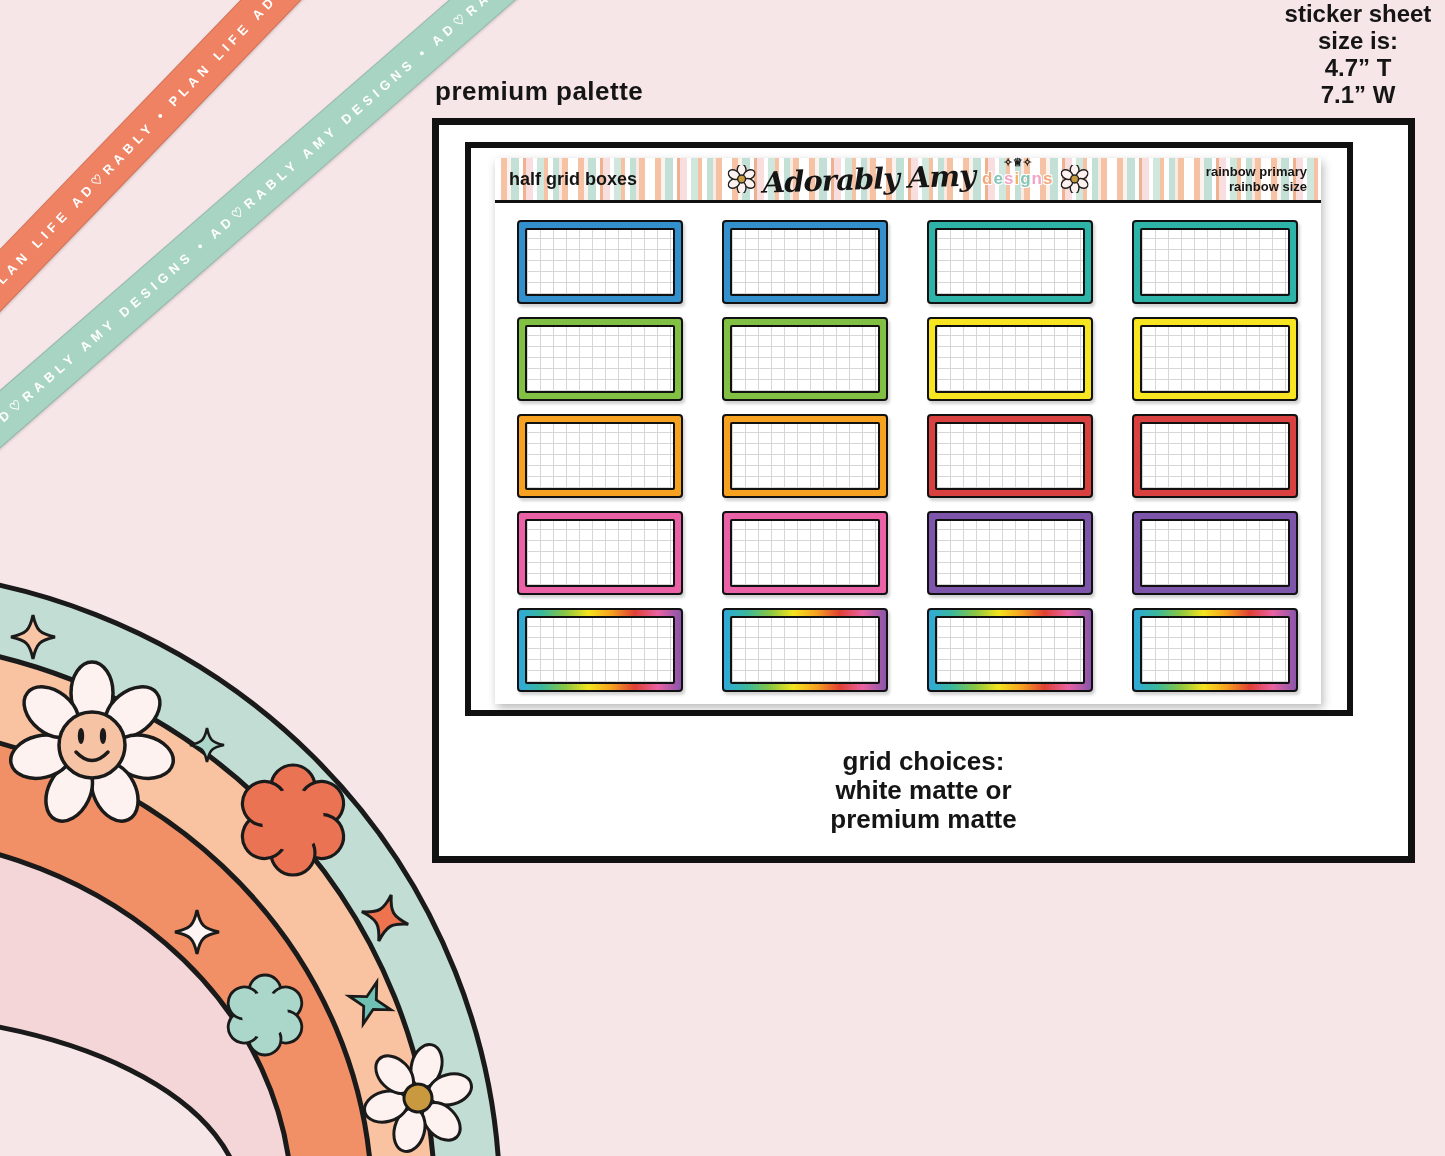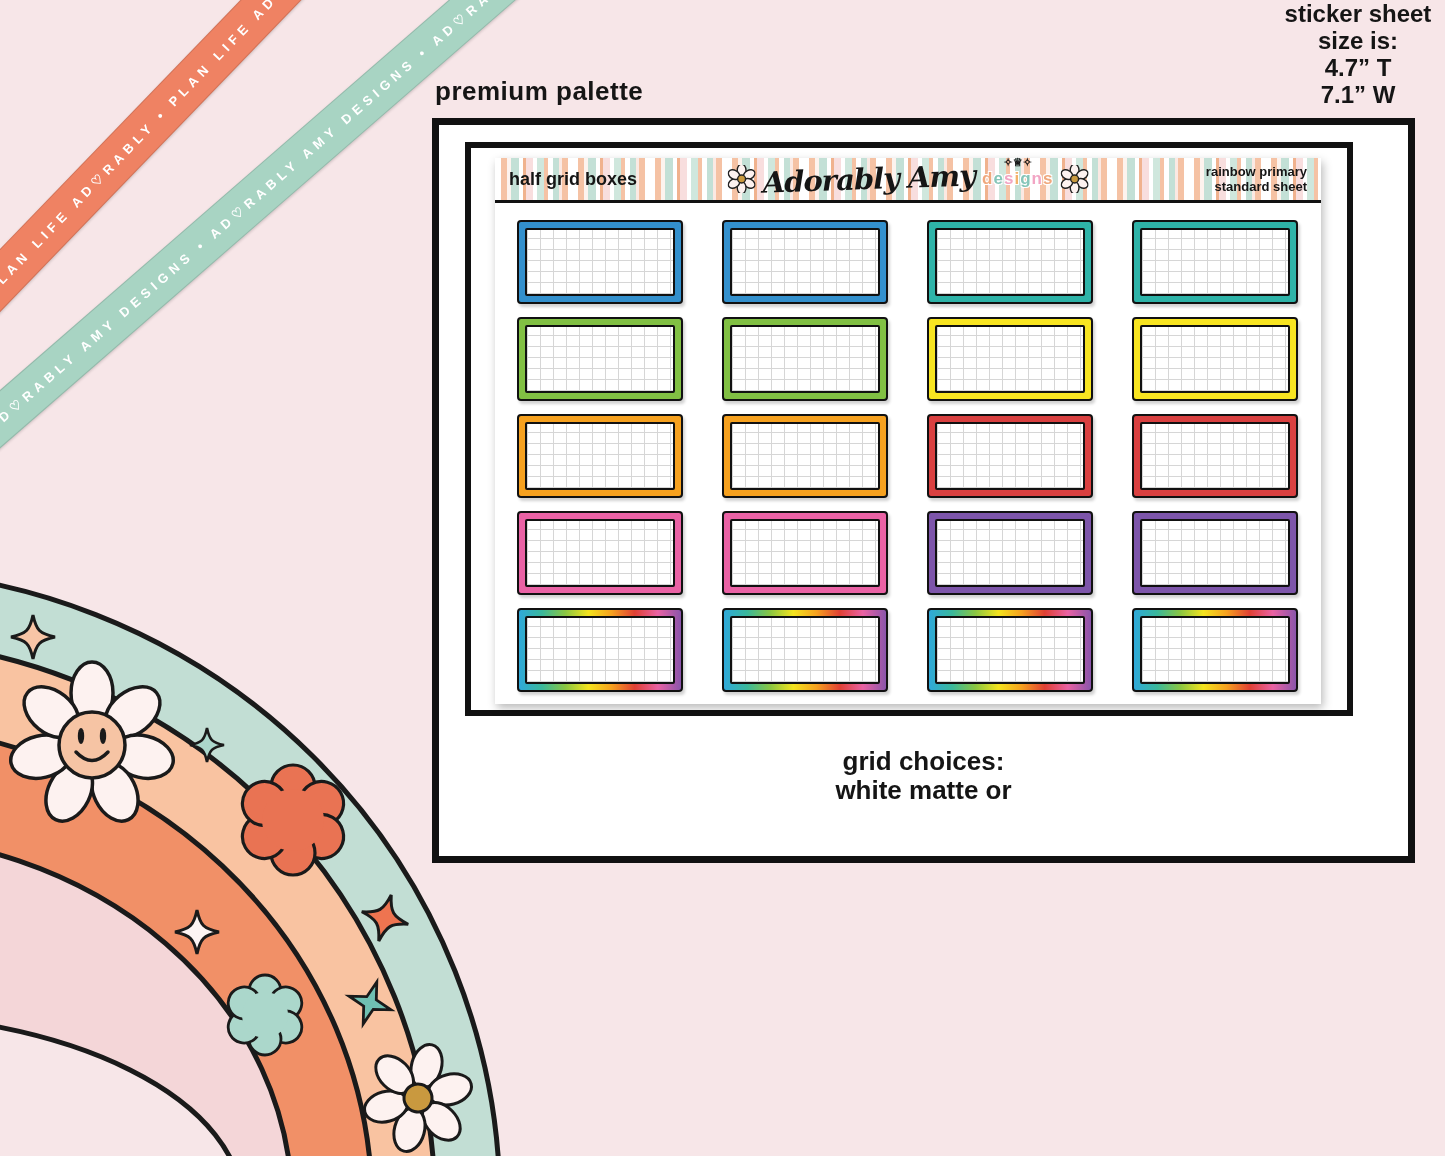--- a/index.html
+++ b/index.html
@@ -151,21 +151,21 @@
               <ellipse transform="rotate(180)" cx="0" cy="-10" rx="5" ry="7" fill="#fdf2f0"></ellipse>
               <ellipse transform="rotate(240)" cx="0" cy="-10" rx="5" ry="7" fill="#fdf2f0"></ellipse>
               <ellipse transform="rotate(300)" cx="0" cy="-10" rx="5" ry="7" fill="#fdf2f0"></ellipse>
               <circle cx="0" cy="0" r="4.5" fill="#c9993f"></circle>
             </g>
           </svg>
         </div>
 
         <span class="hdr-right">
           <span>rainbow primary</span><br>
-          <span>standard sheet</span>
+          <span>rainbow size</span>
         </span>
       </div>
 
       <div id="boxes">
           <div class="half-box" style="background: rgb(51, 144, 205);">
             <div class="half-box-inner"></div>
           </div>
           <div class="half-box" style="background: rgb(51, 144, 205);">
             <div class="half-box-inner"></div>
           </div>
@@ -223,20 +223,21 @@
           <div class="half-box" style="background: linear-gradient(90deg, rgb(47, 169, 218), rgb(58, 184, 155), rgb(138, 198, 66), rgb(244, 228, 30), rgb(246, 161, 31), rgb(224, 64, 52), rgb(233, 98, 163), rgb(138, 85, 171));">
             <div class="half-box-inner"></div>
           </div>
         </div>
     </div>
   </div>
 
   <div id="paper-note">
     <div>grid choices:</div>
     <div>white matte or</div>
+    <div>premium matte</div>
   </div>
 </div>
 
 <svg id="rainbow-arc" viewBox="0 0 520 598">
 
   <ellipse cx="-140" cy="647" rx="640" ry="635" stroke="#1a1a1a" stroke-width="5" fill="#c2ded4"></ellipse>
   <ellipse cx="-140" cy="647" rx="575" ry="565" stroke="#1a1a1a" stroke-width="5" fill="#f9c3a1"></ellipse>
   <ellipse cx="-140" cy="647" rx="512" ry="480" stroke="#1a1a1a" stroke-width="5" fill="#f19067"></ellipse>
   <ellipse cx="-140" cy="647" rx="432" ry="370" stroke="#1a1a1a" stroke-width="5" fill="#f4d6d8"></ellipse>
   <ellipse cx="-140" cy="647" rx="382" ry="191" stroke="#1a1a1a" stroke-width="5" fill="#f7e6e8"></ellipse>

